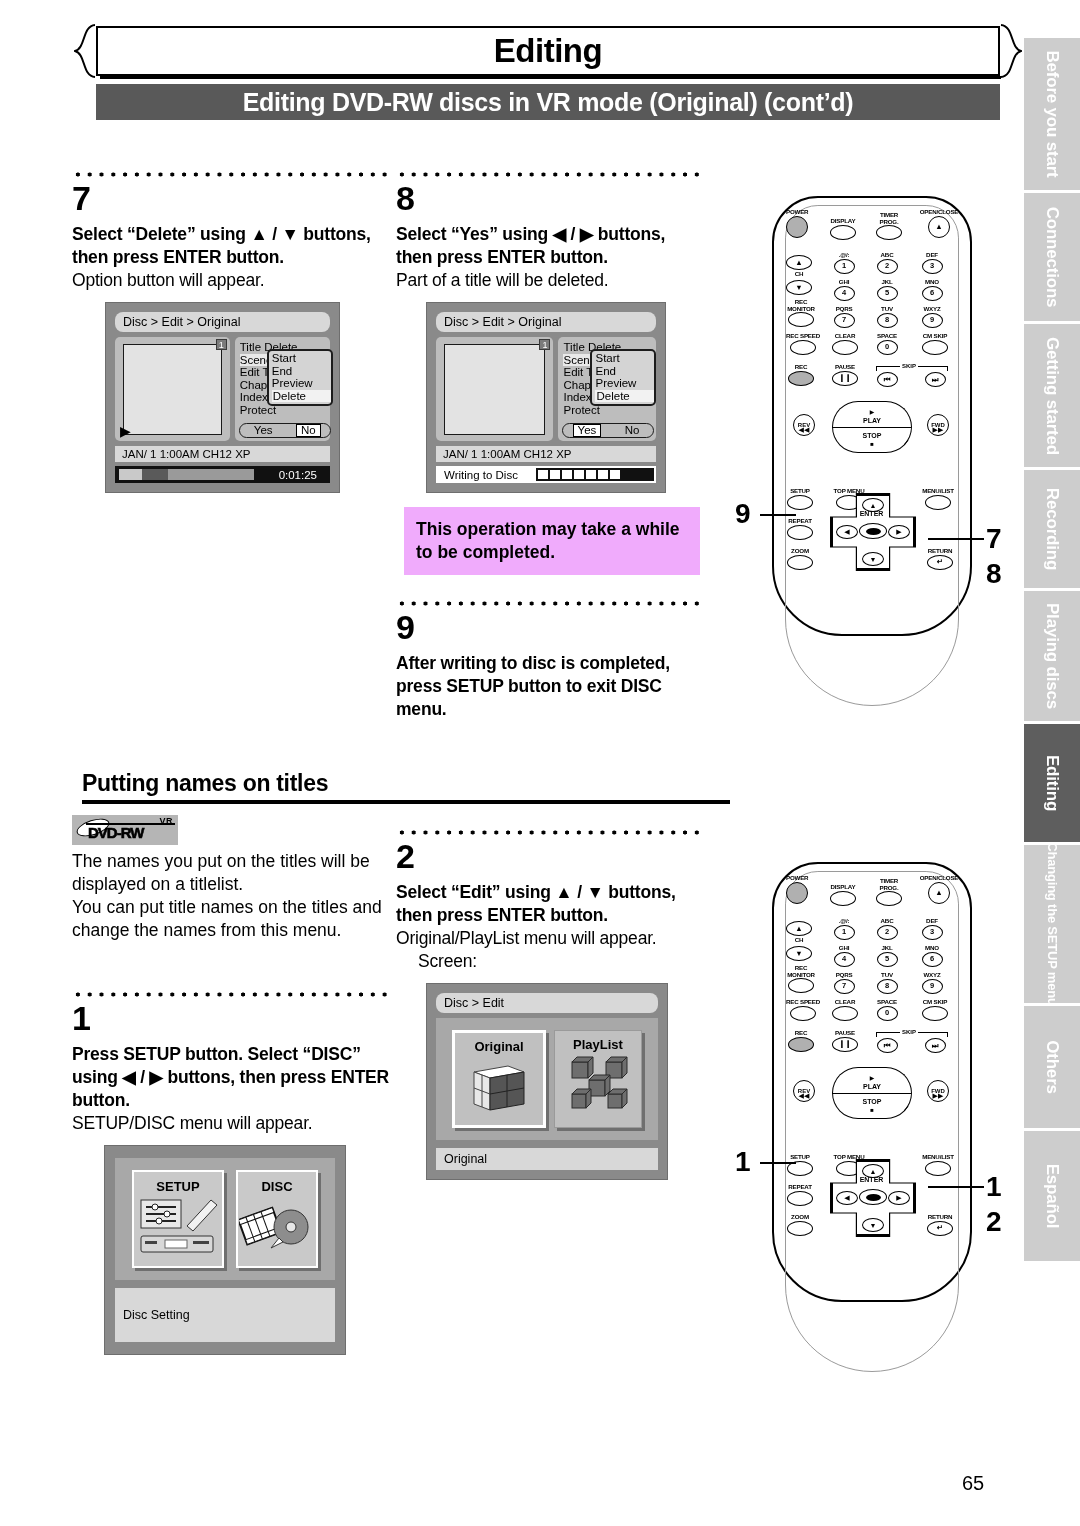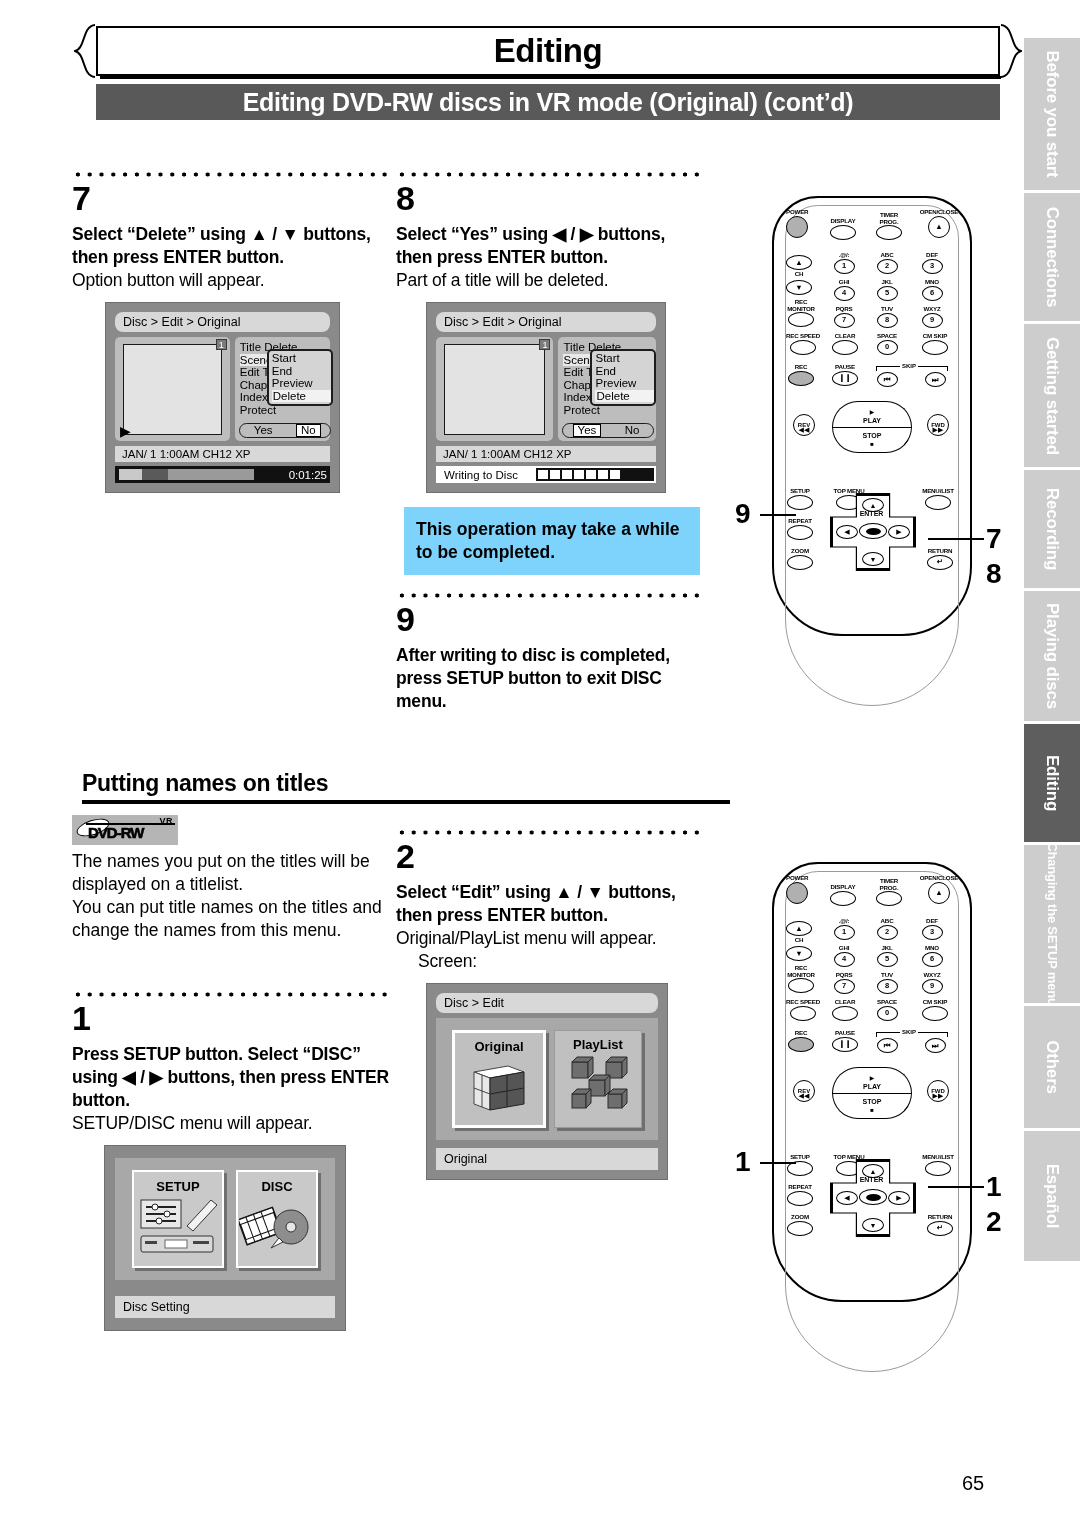--- a/index.html
+++ b/index.html
@@ -100,31 +100,31 @@
   .tv-yesno span.off{ padding:0 5px; }
   .tv-info {
     background:#d8d8d8; font-size:11.5px; padding:2px 7px; margin-top:5px; border-radius:0;
   }
   .tv-bar {
     margin-top:4px; height:17px; background:#111; position:relative; display:flex; align-items:center;
   }
   .tv-bar .seg1 { width:23px; height:11px; background:#c9c9c9; margin-left:4px;}
   .tv-bar .seg2 { width:26px; height:11px; background:#5a5a5a;}
   .tv-bar .seg3 { width:86px; height:11px; background:#9a9a9a;}
-  .tv-bar .tm { position:absolute; right:3px; color:#fff; font-size:11.5px;}
+  .tv-bar .tm { position:absolute; right:13px; color:#fff; font-size:11.5px;}
   .tv-write {
     margin-top:4px; height:17px; background:#fff; position:relative;
     display:flex; align-items:center; font-size:11.5px; padding-left:8px;
   }
   .tv-write .blocks { position:absolute; left:100px; right:2px; top:2px; bottom:2px;
     background:#111; display:flex; align-items:center; gap:2px; padding-left:2px;}
   .tv-write .blocks i { display:block; width:10px; height:9px; background:#fff;}
 
   .note {
-    background:#7dd3fc; margin:14px 0 0 8px; width:296px; padding:11px 12px;
+    background:#f0abfc; margin:14px 0 8px 8px; width:296px; padding:11px 12px;
     font-size:17.5px; font-weight:bold; line-height:23px;
   }
 
   
   #sect-head { position:absolute; left:82px; top:770px; width:648px;}
   #sect-head .t { font-size:23px; font-weight:bold; letter-spacing:-0.3px;}
   #sect-head .rule { margin-top:3px; border-top:3px solid #000; border-bottom:1.5px solid #000; height:4px;}
   #logo {
     position:absolute; left:72px; top:815px; width:106px; height:30px; background:#b5b5b5;
     overflow:hidden;
@@ -399,21 +399,21 @@
             <line x1="12" y1="12" x2="12" y2="38" stroke="#111"></line>
             <line x1="20" y1="12" x2="20" y2="38" stroke="#111"></line>
             <line x1="28" y1="12" x2="28" y2="38" stroke="#111"></line>
           </g>
           <ellipse cx="52" cy="29" rx="17" ry="17" fill="#8d8d8d" stroke="#333"></ellipse>
           <ellipse cx="52" cy="29" rx="5" ry="5" fill="#e6e6e6" stroke="#333"></ellipse>
           <path d="M40 40 l-8 10 l12 -6 z" fill="#fff" stroke="#333"></path>
         </svg>
       </div>
     </div>
-    <div class="tv-info" style="margin-top:16px; padding:4px 8px; font-size:12.5px;">Disc Setting</div>
+    <div class="tv-info" style="margin-top:8px; padding:20px 8px; font-size:12.5px;">Disc Setting</div>
   </div>
 </div>
 
 <div class="col" style="left:396px; top:828px; width:310px;">
   <div class="dotrule"></div>
   <div class="stepnum">2</div>
   <div class="stepbody">Select “Edit” using ▲ / ▼ buttons, then press ENTER button.</div>
   <div class="stepsub">Original/PlayList menu will appear.</div>
   <div class="stepsub indent">Screen:</div>
 

